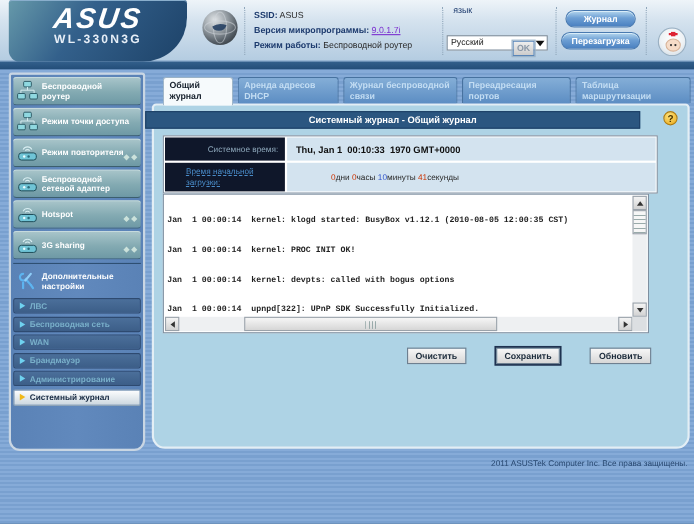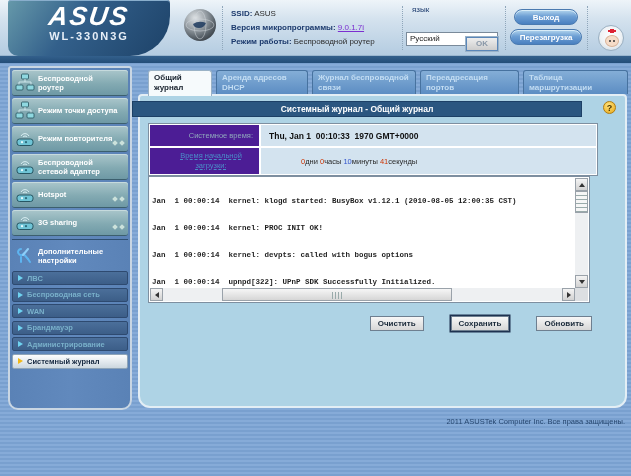--- a/index.html
+++ b/index.html
@@ -26,21 +26,21 @@
   .info-block { position:absolute; left:231px; top:7px; font-size:8px; }
   .info-row { height:14px; line-height:14px; white-space:nowrap; }
   .info-lbl { color:#1c3a6d; font-weight:bold; }
   .info-val { color:#2b2b2b; }
   .fw-link { color:#7b2fd0; text-decoration:underline; cursor:pointer; }
   .lang-label { position:absolute; left:412px; top:5px; font-size:8px; font-weight:normal; color:#1c3a6d; }
   .lang-select { position:absolute; left:406px; top:32px; width:92px; height:14px; background:#fff;
     border:1px solid #7a8a9a; font-size:8px; color:#222; line-height:12px; padding-left:3px; cursor:pointer; }
   .caret { position:absolute; right:2px; top:4px; width:0; height:0;
     border-left:4px solid transparent; border-right:4px solid transparent; border-top:5px solid #111; }
-  .ok-btn { position:absolute; left:466px; top:37px; width:32px; height:14px;
+  .ok-btn { position:absolute; left:466px; top:37px; width:20px; height:14px;
     background:linear-gradient(#eee,#ccc); border:1px solid #5a86b8; outline:1px solid #9ab2c8;
     font-size:8px; font-weight:bold; color:#8a98a8; text-align:center; line-height:12px; cursor:pointer; }
   .pill { position:absolute; height:16px; border-radius:8px; color:#fff; font-size:8px; font-weight:bold;
     text-align:center; line-height:15px; cursor:pointer; border:1px solid #4a7ab0;
     background:linear-gradient(#b4d6ee 0%,#6d9fd4 45%,#4a80c0 100%); box-shadow:inset 0 1px 0 #d8ecf8; }
   .pill.logout { left:514px; top:9px; width:64px; }
   .pill.reboot { left:510px; top:29px; width:72px; }
   .doctor { position:absolute; left:598px; top:25px; width:26px; height:26px; border-radius:50%;
     background:radial-gradient(circle at 50% 40%, #ffffff 0%, #eef2f5 55%, #c9d4dd 100%);
     border:1px solid #9ab0c2; }
@@ -86,21 +86,21 @@
     background:#aed3e5; border:2px solid #e3eef5; border-radius:4px 4px 12px 12px; }
   .title-bar { position:absolute; left:132px; top:101px; width:450px; height:16px; z-index:4;
     background:#2b5680; border:1px solid #1d4066; color:#fff; font-size:8.5px; font-weight:bold;
     text-align:center; line-height:14px; }
   .help { position:absolute; left:603px; top:101px; width:13px; height:13px; z-index:4; border-radius:50%;
     background:radial-gradient(circle at 40% 30%,#ffe27a,#e8a818); border:1px solid #b07c10;
     color:#4a3300; font-size:9px; font-weight:bold; text-align:center; line-height:12px; cursor:pointer; }
   .info-table { position:absolute; left:148px; top:123px; width:450px; z-index:4;
     border:1px solid #7e8fa0; background:#fff; display:grid; grid-template-columns:109px 1fr; gap:2px; padding:1px; }
   .cell { display:flex; align-items:center; }
-  .cell.lab { background:#4c1d95; justify-content:flex-end; text-align:center;
+  .cell.lab { background:#0f172a; justify-content:flex-end; text-align:left;
     padding-right:6px; font-size:7.5px; color:#8fa9bc; }
   .cell.val { background:#d3e3ef; padding-left:8px; }
   .r1 { height:21px; }
   .r2 { height:26px; }
   .sys-time { font-size:8.5px; font-weight:bold; color:#101010; white-space:pre; }
   .boot-link { color:#4a8cc8; text-decoration:underline; text-decoration-style:dashed; line-height:1.35; cursor:pointer; width:84px; }
   .boot-val { font-size:7.5px; color:#2a2a2a;padding-left:32px; }
   .n-red { color:#cc3300; } .n-blue { color:#3355cc; }
   
   .logbox { position:absolute; left:148px; top:176px; width:442px; height:127px; z-index:4;
@@ -174,21 +174,21 @@
       </div>
     </div>
 
     <div class="lang-label">язык</div>
     <div class="lang-select">
       <span>Русский</span>
       <span class="caret"></span>
     </div>
     <div class="ok-btn">OK</div>
 
-    <div class="pill logout">Выход</div>
+    <div class="pill logout">Журнал</div>
     <div class="pill reboot">Перезагрузка</div>
 
     <div class="doctor">
       <span class="cross"></span>
       <span class="face">
         <span class="eye" style="left:3px"></span>
         <span class="eye" style="right:3px"></span>
       </span>
     </div>
   </div>

